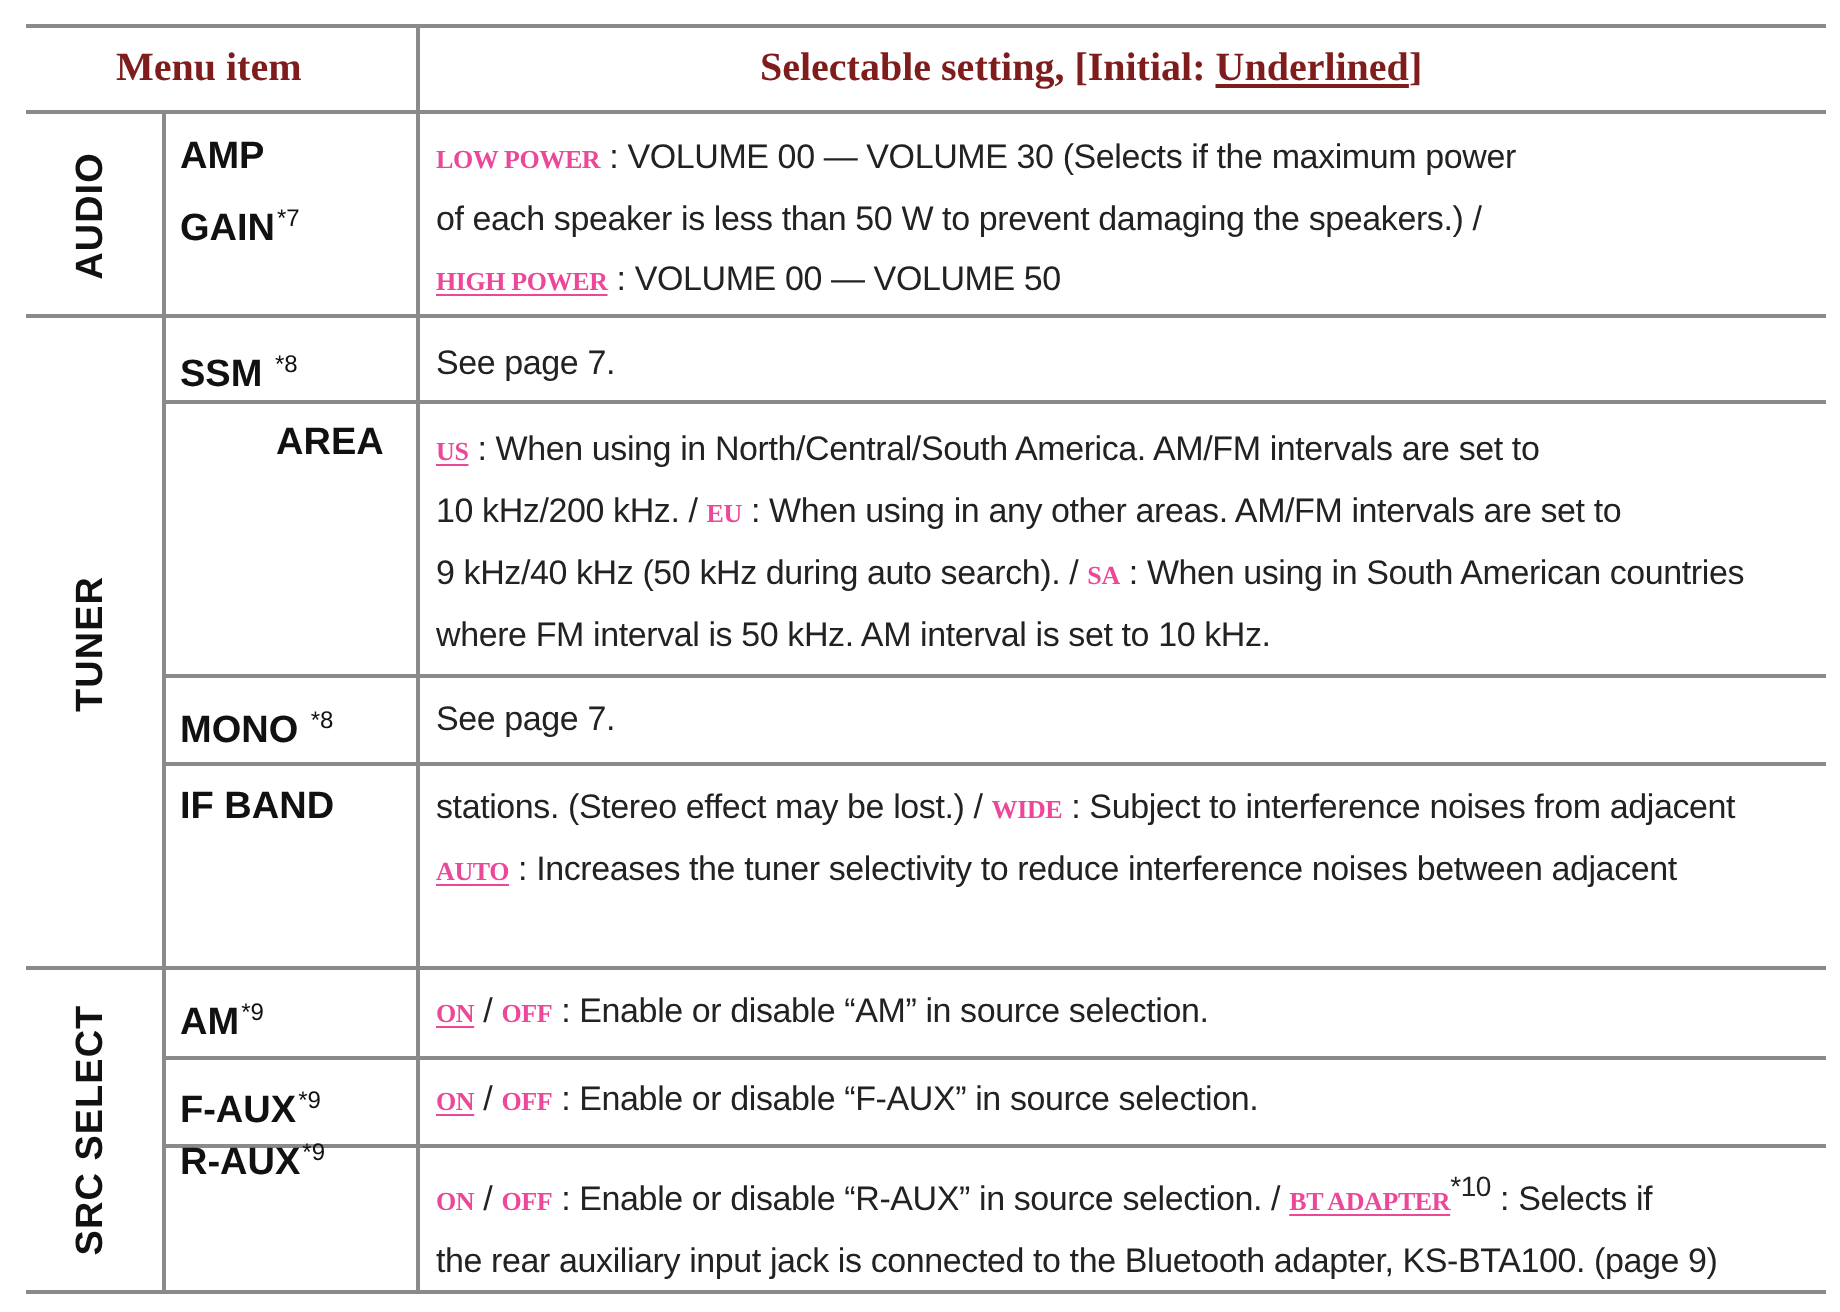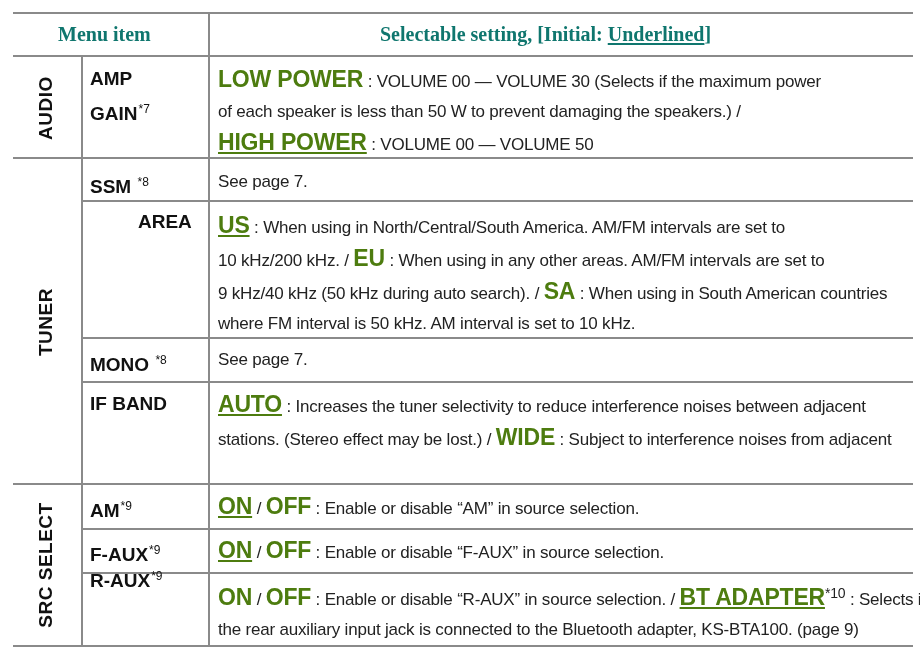--- a/index.html
+++ b/index.html
@@ -1,26 +1,26 @@
 <!DOCTYPE html>
 <html><head>
 <meta charset="utf-8">
 <style>
   html, body { margin: 0; padding: 0; background: #ffffff; }
   body { width: 920px; height: 656px; position: relative; overflow: hidden;
          font-family: "Liberation Sans", sans-serif; color: #111; }
   .hline { position: absolute; height: 2px; background: #8a8a8a; }
   .vline { position: absolute; width: 2px; background: #8a8a8a; }
-  .hdr { position: absolute; font-family: "Liberation Serif", serif; font-weight: bold; font-size: 20px; color: #0f766e; white-space: nowrap; }
+  .hdr { position: absolute; font-family: "Liberation Serif", serif; font-weight: bold; font-size: 20px; color: #7f1d1d; white-space: nowrap; }
   .cat { position: absolute; font-weight: bold; font-size: 19px; letter-spacing: 0.5px; white-space: nowrap;
          transform: rotate(-90deg); transform-origin: center center; text-align: center; }
   .item { position: absolute; left: 90px; font-weight: bold; font-size: 19px; line-height: 30px; white-space: nowrap; }
   .item sup { font-weight: normal; font-size: 12px; vertical-align: 7px; margin-left: 1px; }
   .desc { position: absolute; left: 218px; width: 690px; font-size: 17px; line-height: 30px; white-space: nowrap; letter-spacing: -0.2px; color: #222; }
-  .desc b { font-size: 23px; color: #4d7c0f; }
+  .desc b { font-size: 13px; color: #ec4899; font-family: Liberation Serif, serif; }
   .desc sup { font-size: 14px; vertical-align: 7px; }
   .u { text-decoration: underline; text-underline-offset: 2px; }
 </style>
 </head>
 <body>
 
 <div>
 
   <div class="hline" style="left:13px; top:12px; width:900px;"></div>
   <div class="hline" style="left:13px; top:55px; width:900px;"></div>
@@ -69,22 +69,22 @@
   <div>where FM interval is 50 kHz. AM interval is set to 10 kHz.</div>
 </div>
 
 <div class="item" style="top:345px;">
   <span>MONO</span> <sup>*8</sup>
 </div>
 <div class="desc" style="top:345px;">See page 7.</div>
 
 <div class="item" style="top:389px;">IF BAND</div>
 <div class="desc" style="top:389px;">
+  <div><span>stations. (Stereo effect may be lost.) / </span><b>WIDE</b><span> : Subject to interference noises from adjacent</span></div>
   <div><b class="u">AUTO</b><span> : Increases the tuner selectivity to reduce interference noises between adjacent</span></div>
-  <div><span>stations. (Stereo effect may be lost.) / </span><b>WIDE</b><span> : Subject to interference noises from adjacent</span></div>
 </div>
 
 <div class="item" style="top:491px;">
   <span>AM</span><sup>*9</sup>
 </div>
 <div class="desc" style="top:491px;">
   <b class="u">ON</b><span> / </span><b>OFF</b><span> : Enable or disable “AM” in source selection.</span>
 </div>
 
 <div class="item" style="top:535px;">

